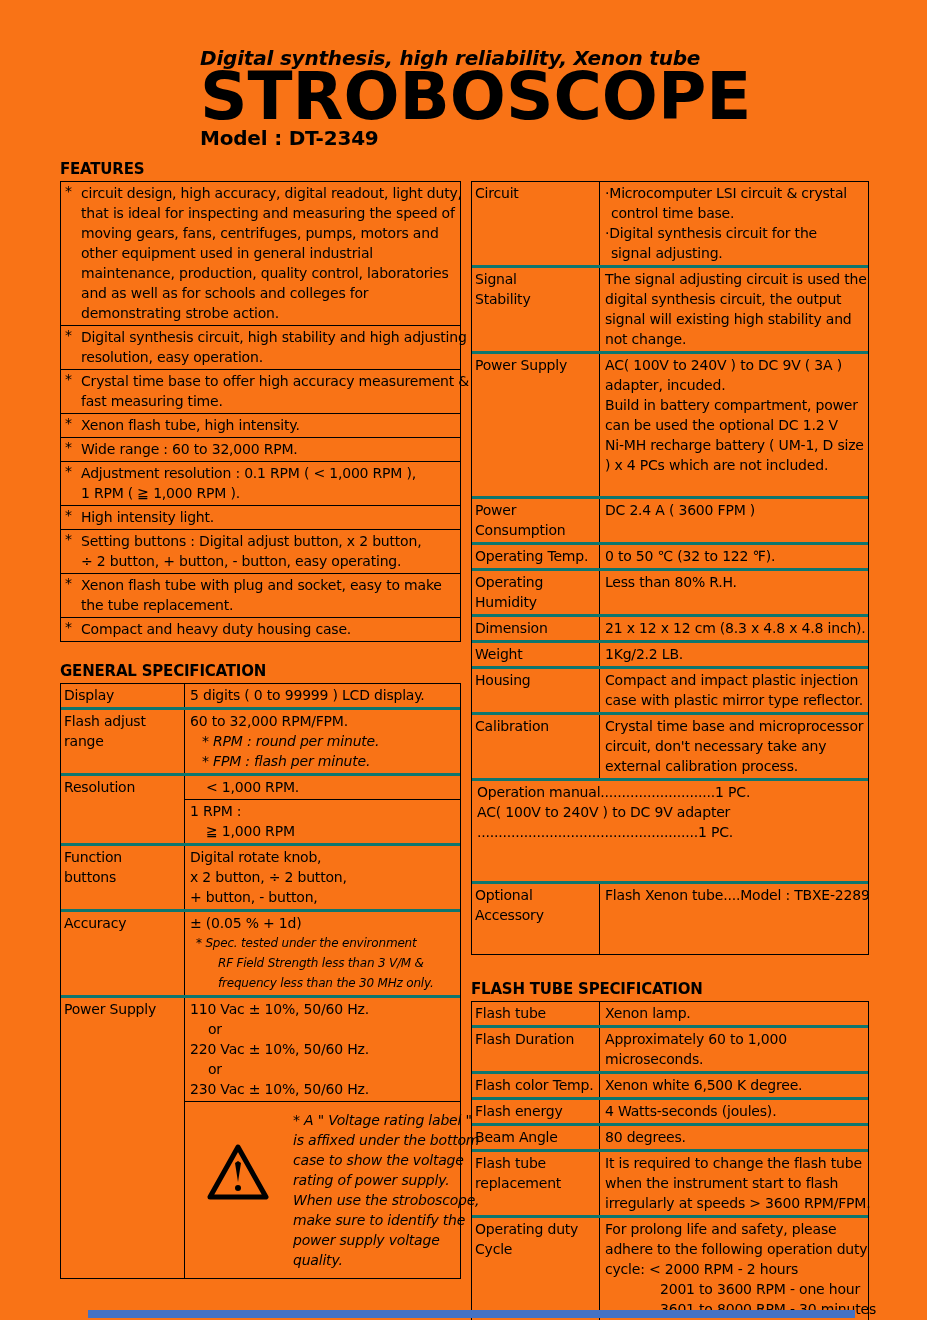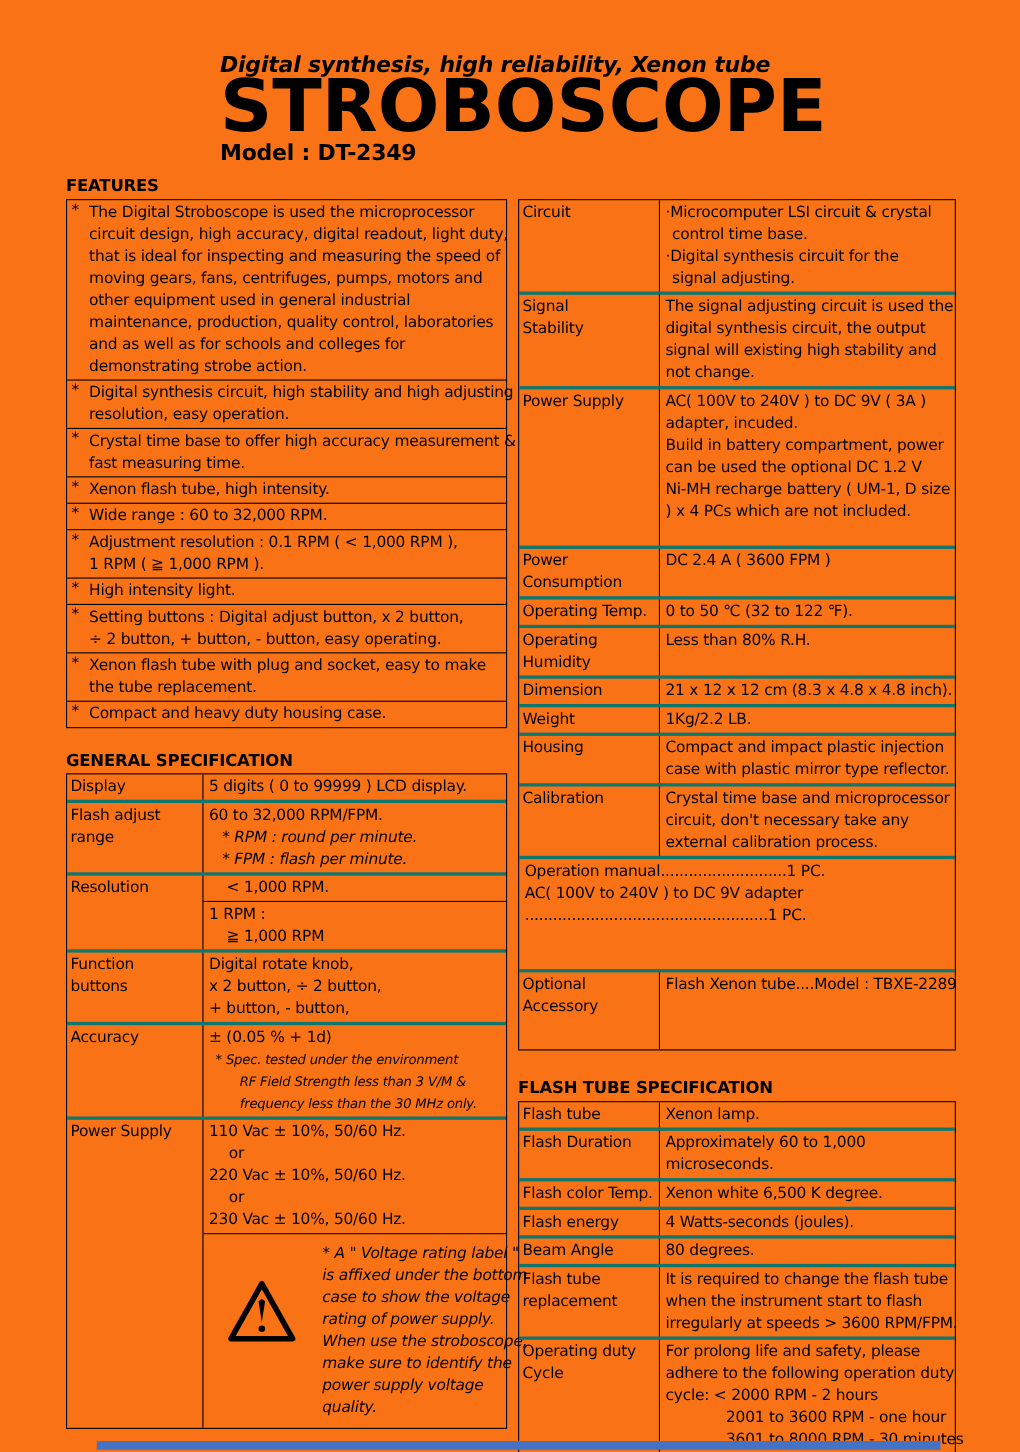--- a/index.html
+++ b/index.html
@@ -64,21 +64,20 @@
   <div class="cols">
 
    <div class="col-left">
 
     <div class="sechead">FEATURES</div>
 
     <div class="tbl">
       <div class="frow">
         <div class="star">*</div>
         <div class="ftxt">
-          <div class="ln">The Digital Stroboscope is used the microprocessor</div>
           <div class="ln">circuit design, high accuracy, digital readout, light duty,</div>
           <div class="ln">that is ideal for inspecting and measuring the speed of</div>
           <div class="ln">moving gears, fans, centrifuges, pumps, motors and</div>
           <div class="ln">other equipment used in general industrial</div>
           <div class="ln">maintenance, production, quality control, laboratories</div>
           <div class="ln">and as well as for schools and colleges for</div>
           <div class="ln">demonstrating strobe action.</div>
         </div>
       </div>
       <div class="frow">

